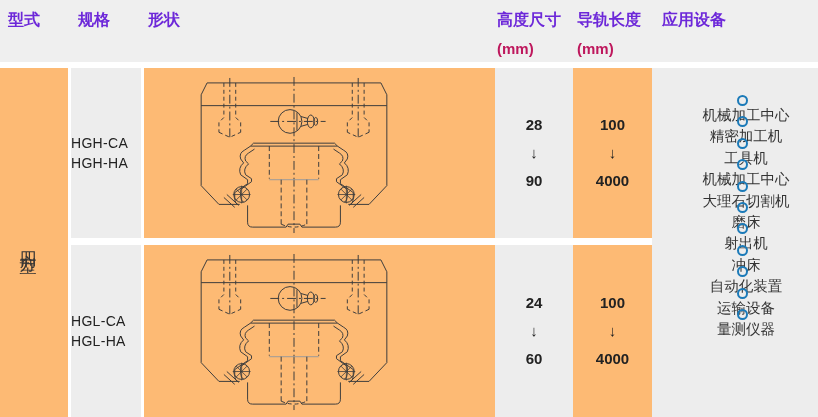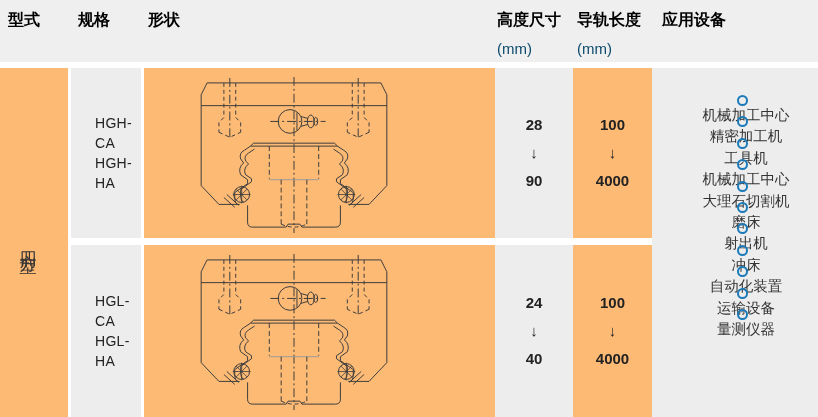--- a/index.html
+++ b/index.html
@@ -2,31 +2,31 @@
 <html><head>
 <meta charset="utf-8">
 <style>
   html,body{margin:0;padding:0;background:#ffffff;}
   .sheet{
     position:relative;width:818px;height:417px;background:#ffffff;overflow:hidden;
     font-family:"Liberation Sans","DejaVu Sans",sans-serif;
   }
   
   .hdr{position:absolute;left:0;top:0;width:818px;height:62px;background:#efefef;}
-  .hlabel{position:absolute;top:10px;font-size:16px;font-weight:bold;color:#000000;white-space:nowrap;}
-  .hunit{position:absolute;top:40px;font-size:15px;font-weight:normal;color:#0c4a6e;white-space:nowrap;}
+  .hlabel{position:absolute;top:10px;font-size:16px;font-weight:bold;color:#6d28d9;white-space:nowrap;}
+  .hunit{position:absolute;top:40px;font-size:15px;font-weight:bold;color:#be185d;white-space:nowrap;}
   
   .cell{position:absolute;box-sizing:border-box;}
   .dark{background:#fdba74;}
   .light{background:#ededed;}
   
   .typecell{left:0;top:68px;width:68px;height:349px;display:flex;align-items:center;justify-content:center;}
   .vtext{writing-mode:vertical-rl;text-orientation:upright;font-size:17px;color:#333;letter-spacing:3px;margin-right:12px;}
   
-  .speccell{left:71px;width:70px;display:flex;flex-direction:column;justify-content:center;padding-left:24px;}
+  .speccell{left:71px;width:70px;display:flex;flex-direction:column;justify-content:center;padding-left:0;}
   .specline{font-size:14px;line-height:20px;color:#222;letter-spacing:0.3px;}
   
   .drawcell{left:144px;width:351px;}
   .draw{position:absolute;left:50px;top:8px;}
   
   .numcell{display:flex;flex-direction:column;align-items:center;justify-content:center;}
   .hcell{left:495px;width:78px;}
   .rcell{left:573px;width:79px;}
   .num{font-size:15px;font-weight:bold;color:#222;line-height:20px;}
   .arr{font-size:15px;color:#222;line-height:20px;margin:8px 0;}
@@ -131,21 +131,21 @@
   </div>
 
   <div class="cell light numcell hcell rowA">
     <span class="num">28</span>
     <span class="arr">↓</span>
     <span class="num">90</span>
   </div>
   <div class="cell light numcell hcell rowB">
     <span class="num">24</span>
     <span class="arr">↓</span>
-    <span class="num">40</span>
+    <span class="num">60</span>
   </div>
 
   <div class="cell dark numcell rcell rowA">
     <span class="num">100</span>
     <span class="arr">↓</span>
     <span class="num">4000</span>
   </div>
   <div class="cell dark numcell rcell rowB">
     <span class="num">100</span>
     <span class="arr">↓</span>

